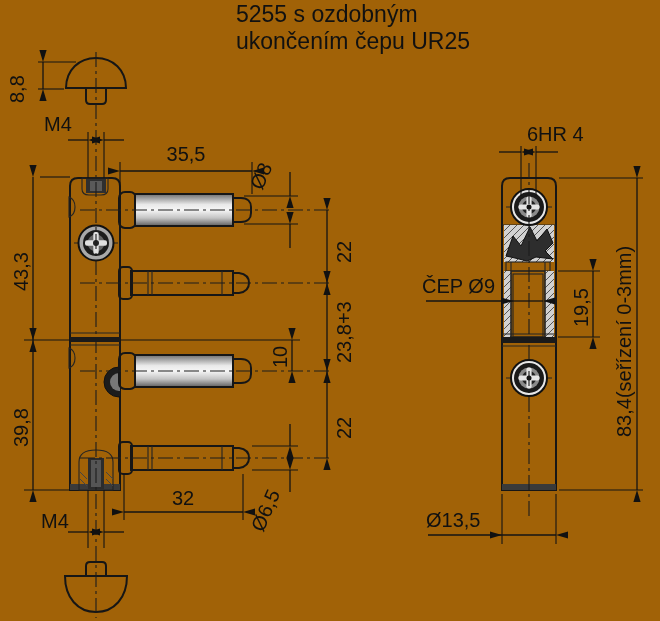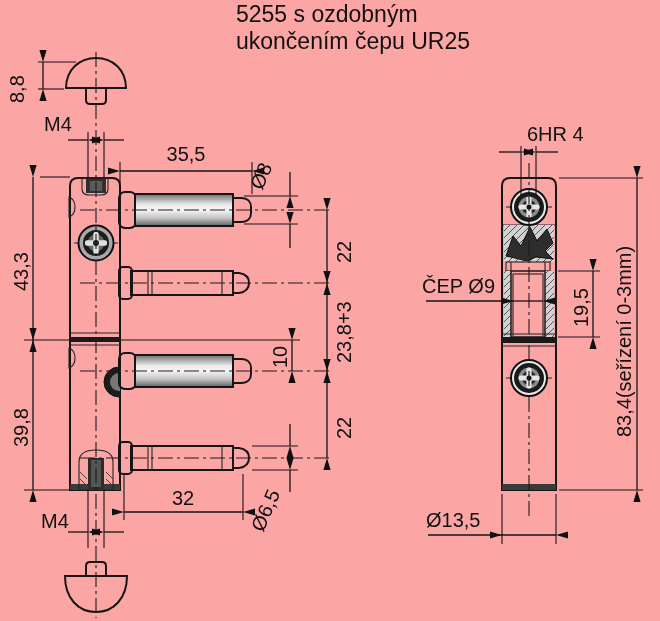--- a/index.html
+++ b/index.html
@@ -1,16 +1,16 @@
 <!DOCTYPE html>
 <html><head>
 <meta charset="utf-8">
 <style>
   html,body{margin:0;padding:0;background:#fff;}
-  .stage{position:relative;width:660px;height:621px;background:#fca5a5;overflow:hidden;
+  .stage{position:relative;width:660px;height:621px;background:#a16207;overflow:hidden;
          font-family:"Liberation Sans", sans-serif;}
   svg{display:block;}
   svg text{font-family:"Liberation Sans", sans-serif;font-size:20px;fill:#111;}
   svg text.title{font-size:23px;}
   .ol{stroke:#161616;stroke-width:2;fill:none;}
   .thin{stroke:#242424;stroke-width:1.1;fill:none;}
   .dim{stroke:#141414;stroke-width:1.3;fill:none;}
   .ext{stroke:#141414;stroke-width:1.1;fill:none;}
   .cl{stroke:#1c1c1c;stroke-width:1.1;fill:none;stroke-dasharray:15 4 3 4;}
 </style>

